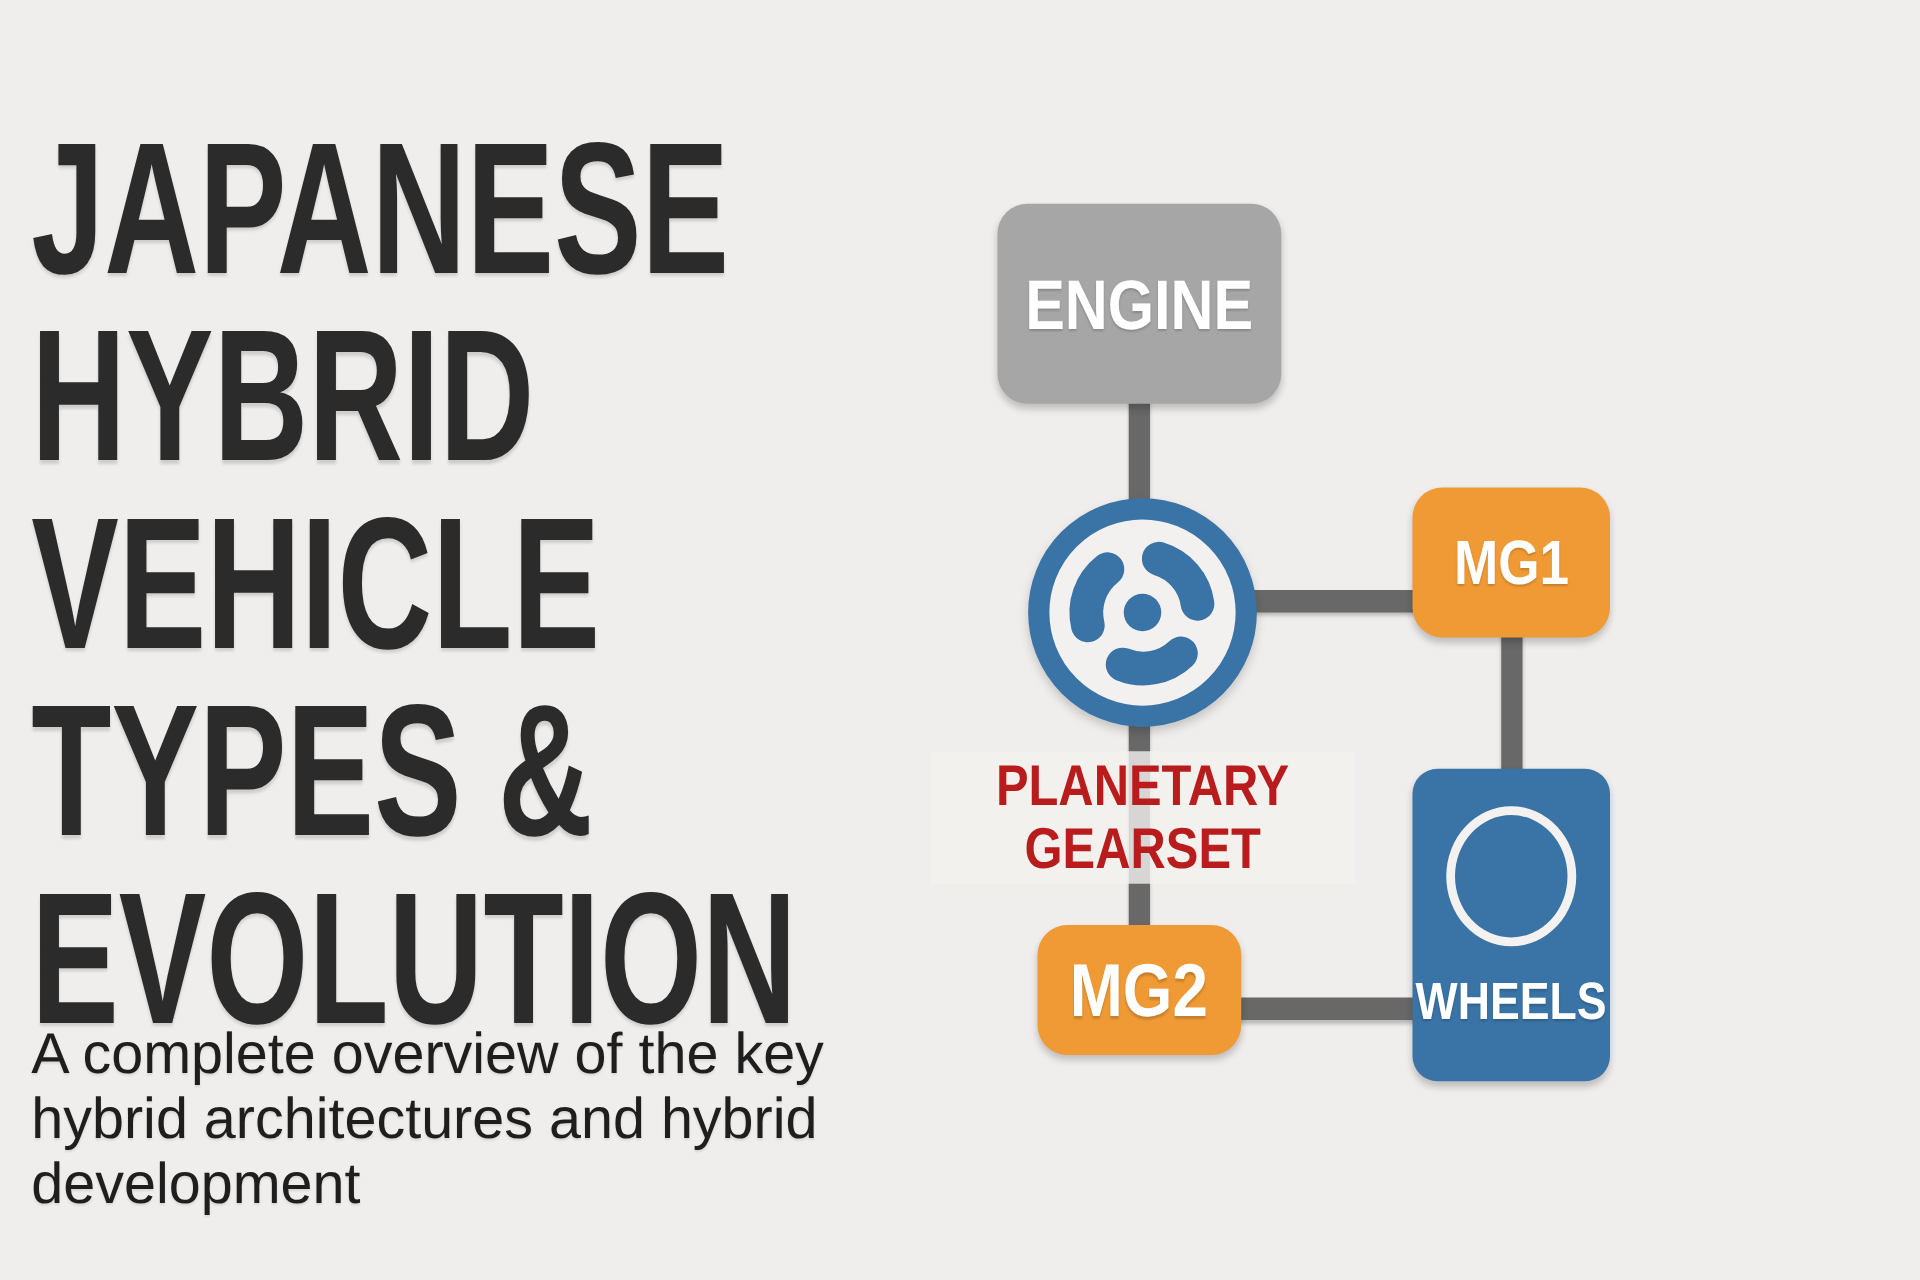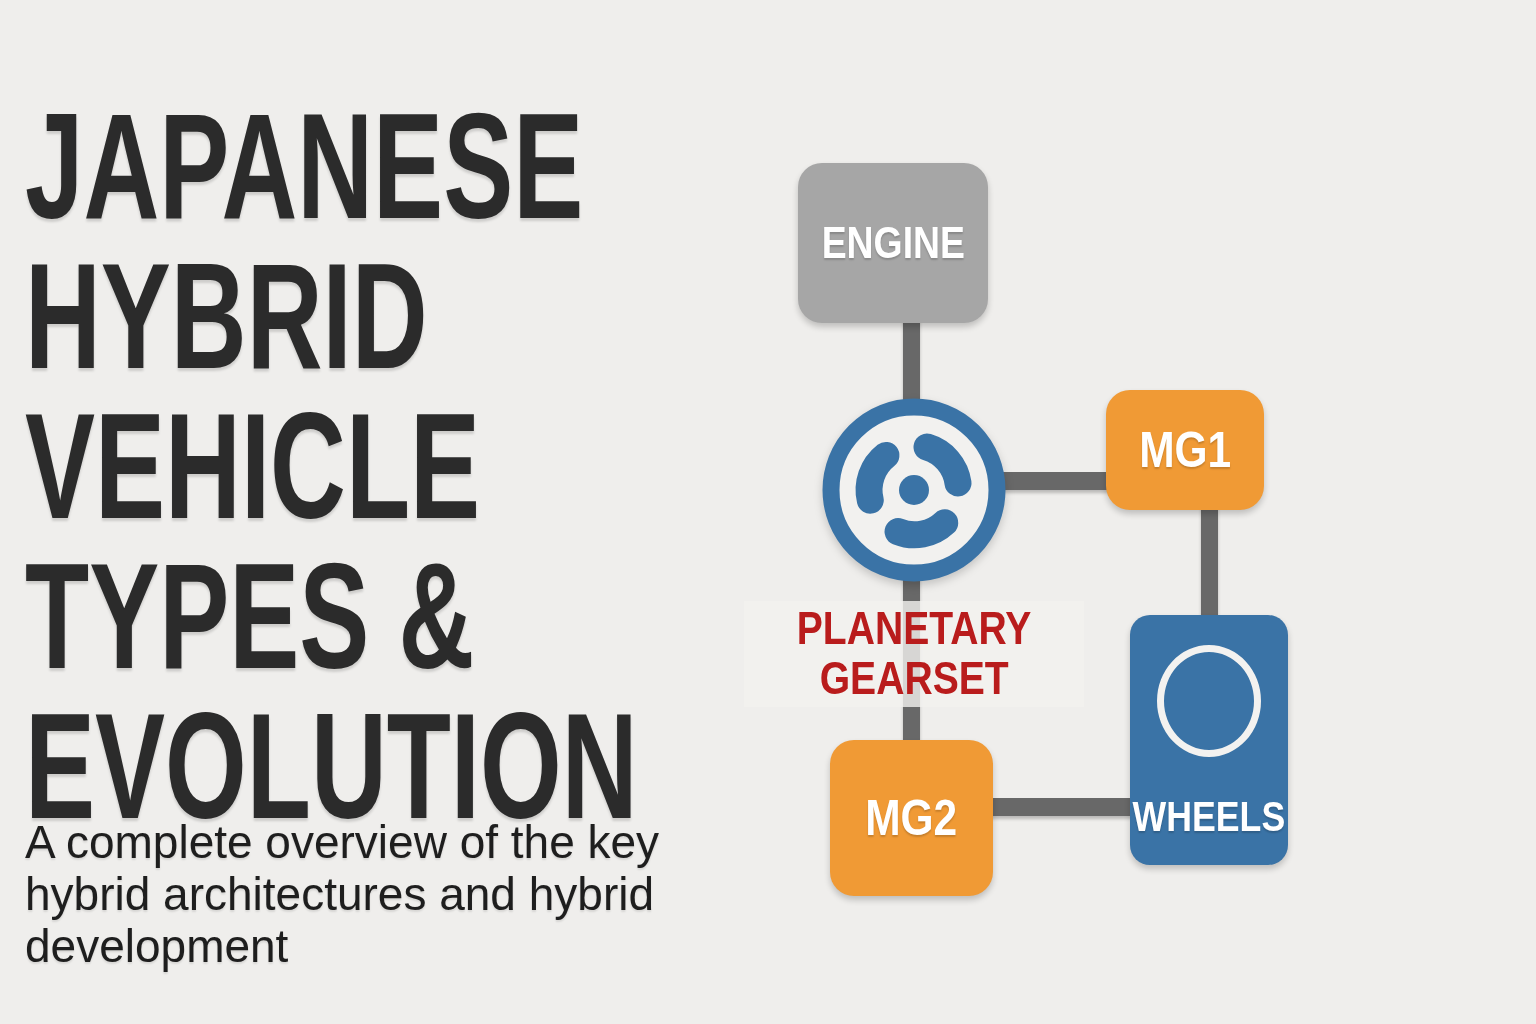--- a/index.html
+++ b/index.html
@@ -57,28 +57,28 @@
     color:#ffffff; font-weight:bold;
     box-shadow:0 4px 6px rgba(0,0,0,0.20);
   }
   .cond {
     display:inline-block;
     transform:scaleX(0.85);
     transform-origin:center;
     white-space:nowrap;
     text-shadow:0 2px 2px rgba(0,0,0,0.18);
   }
-  .node-engine { left:798px; top:163px; width:190px; height:160px; background:#a6a6a6; font-size:44px; }
-  .node-mg1    { left:1106px; top:390px; width:158px; height:120px; background:#f09a35; font-size:50px; }
-  .node-mg2    { left:830px;  top:740px; width:163px; height:156px; background:#f09a35; font-size:50px; }
+  .node-engine { left:798px; top:163px; width:227px; height:160px; background:#a6a6a6; font-size:56px; }
+  .node-mg1    { left:1130px; top:390px; width:158px; height:120px; background:#f09a35; font-size:50px; }
+  .node-mg2    { left:830px;  top:740px; width:163px; height:104px; background:#f09a35; font-size:60px; }
   .node-wheels {
     left:1130px; top:615px; width:158px; height:250px;
     background:#3a73a6; font-size:42px;
     flex-direction:column; justify-content:space-between;
-    padding:30px 0 24px 0;
+    padding:30px 0 40px 0;
     border-radius:20px;
   }
   .wheel-circle {
     width:104px; height:112px;
     border:7px solid #f3f2f0;
     border-radius:50%;
   }
 
   .gearset-icon {
     position:absolute; left:814px; top:390px;

